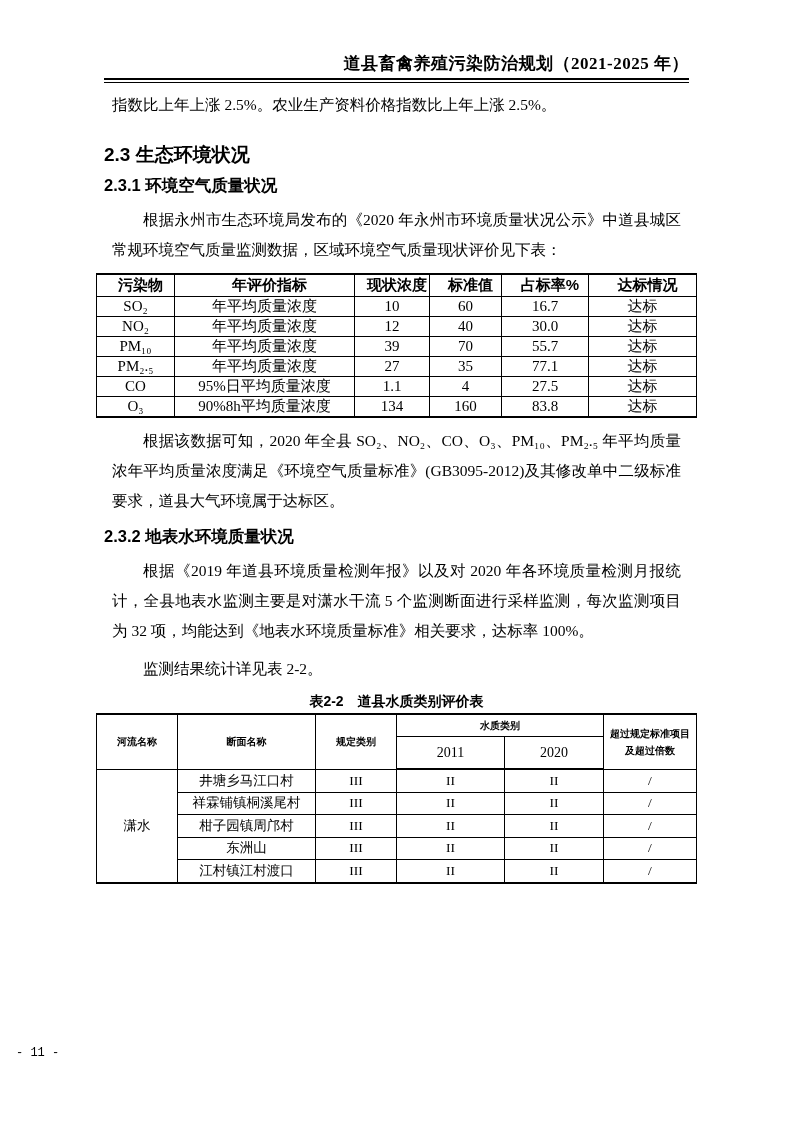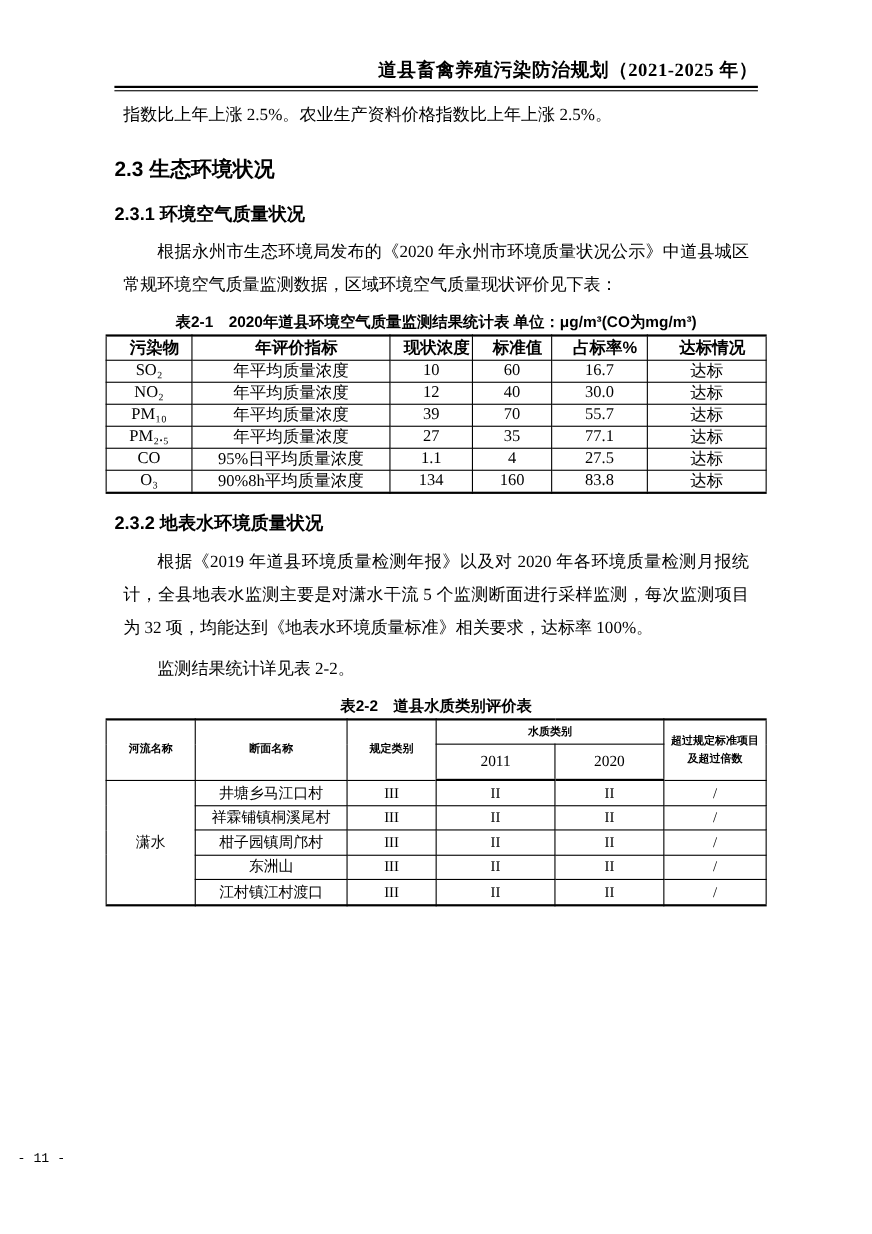--- a/index.html
+++ b/index.html
@@ -41,21 +41,21 @@
   .intro { margin-top: 7px; }
   .indent { text-indent: 2em; }
   h1.sec {
     font-family: "Liberation Sans", "DejaVu Sans", sans-serif;
     font-size: 19px; font-weight: bold;
     margin: 22px 0 0 0; line-height: 26px;
   }
   h2.sec {
     font-family: "Liberation Sans", "DejaVu Sans", sans-serif;
     font-size: 16.5px; font-weight: bold;
-    margin: 15px 0 0 0; line-height: 24px;
+    margin: 5px 0 0 0; line-height: 24px;
   }
   .para { margin-top: 8px; }
   
   .table-caption {
     font-family: "Liberation Sans", "DejaVu Sans", sans-serif;
     font-weight: bold;
     font-size: 14px;
     text-align: center;
     margin: 3px 0 2px 0;
     line-height: 19px;
@@ -119,21 +119,20 @@
   </div>
 
   <p class="body-text intro">指数比上年上涨 2.5%。农业生产资料价格指数比上年上涨 2.5%。</p>
 
   <h1 class="sec">2.3 生态环境状况</h1>
 
   <h2 class="sec">2.3.1 环境空气质量状况</h2>
 
   <p class="body-text indent para">根据永州市生态环境局发布的《2020 年永州市环境质量状况公示》中道县城区常规环境空气质量监测数据，区域环境空气质量现状评价见下表：</p>
 
-  <div class="table-caption">表2-1　2020年道县环境空气质量监测结果统计表 单位：μg/m³(CO为mg/m³)</div>
 
   <table class="data-table air">
     <colgroup>
       <col style="width:13%">
         <col style="width:30%">
         <col style="width:12.5%">
       <col style="width:12%">
         <col style="width:14.5%">
         <col style="width:18%">
     </colgroup>
@@ -192,20 +191,21 @@
         <td>O₃</td>
         <td>90%8h平均质量浓度</td>
         <td>134</td>
         <td>160</td>
         <td>83.8</td>
         <td>达标</td>
       </tr>
     </tbody>
   </table>
 
+  <p class="body-text indent para">根据该数据可知，2020 年全县 SO₂、NO₂、CO、O₃、PM₁₀、PM₂.₅ 年平均质量浓年平均质量浓度满足《环境空气质量标准》(GB3095-2012)及其修改单中二级标准要求，道县大气环境属于达标区。</p>
 
   <h2 class="sec">2.3.2 地表水环境质量状况</h2>
 
   <p class="body-text indent para">根据《2019 年道县环境质量检测年报》以及对 2020 年各环境质量检测月报统计，全县地表水监测主要是对潇水干流 5 个监测断面进行采样监测，每次监测项目为 32 项，均能达到《地表水环境质量标准》相关要求，达标率 100%。</p>
 
   <p class="body-text indent">监测结果统计详见表 2-2。</p>
 
   <div class="table-caption">表2-2　道县水质类别评价表</div>
 
   <table class="data-table water">

